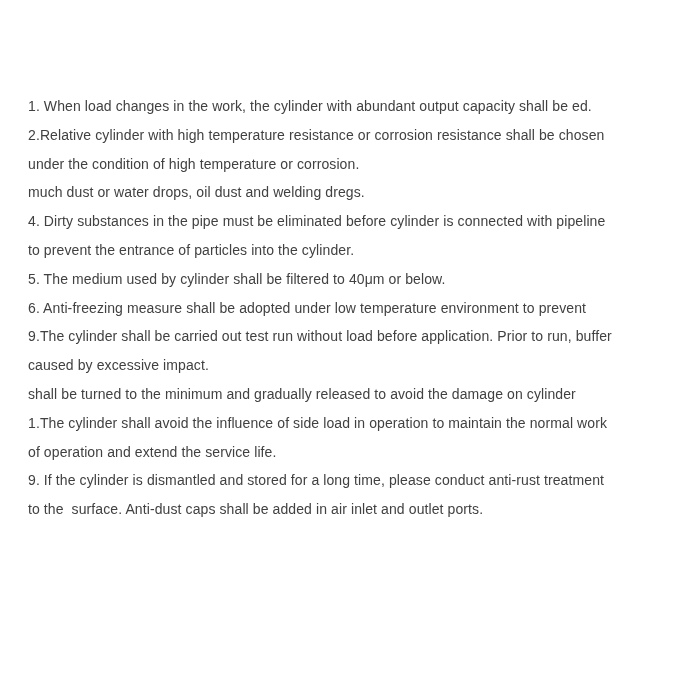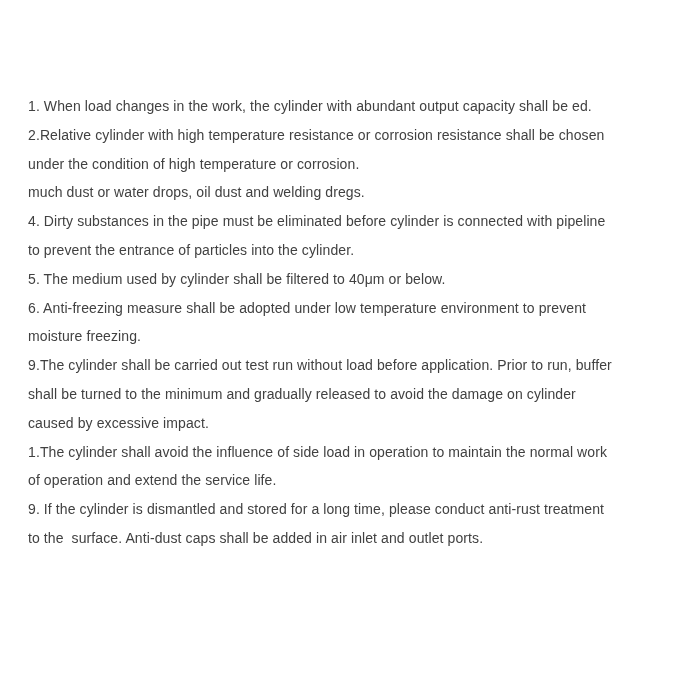--- a/index.html
+++ b/index.html
@@ -43,22 +43,21 @@
 <div class="page">
   <div class="notes" id="notes" style="color: rgb(65, 65, 65);">
       <div class="line">1. When load changes in the work, the cylinder with abundant output capacity shall be ed.</div>
       <div class="line">2.Relative cylinder with high temperature resistance or corrosion resistance shall be chosen</div>
       <div class="line">under the condition of high temperature or corrosion.</div>
       <div class="line">much dust or water drops, oil dust and welding dregs.</div>
       <div class="line">4. Dirty substances in the pipe must be eliminated before cylinder is connected with pipeline</div>
       <div class="line">to prevent the entrance of particles into the cylinder.</div>
       <div class="line">5. The medium used by cylinder shall be filtered to 40μm or below.</div>
       <div class="line">6. Anti-freezing measure shall be adopted under low temperature environment to prevent</div>
-      <div class="line">moisture freezing.</div>
       <div class="line">9.The cylinder shall be carried out test run without load before application. Prior to run, buffer</div>
+      <div class="line">caused by excessive impact.</div>
       <div class="line">shall be turned to the minimum and gradually released to avoid the damage on cylinder</div>
-      <div class="line">caused by excessive impact.</div>
       <div class="line">1.The cylinder shall avoid the influence of side load in operation to maintain the normal work</div>
       <div class="line">of operation and extend the service life.</div>
       <div class="line">9. If the cylinder is dismantled and stored for a long time, please conduct anti-rust treatment</div>
       <div class="line">to the  surface. Anti-dust caps shall be added in air inlet and outlet ports.</div>
     </div>
 </div>
 
 </body></html>

